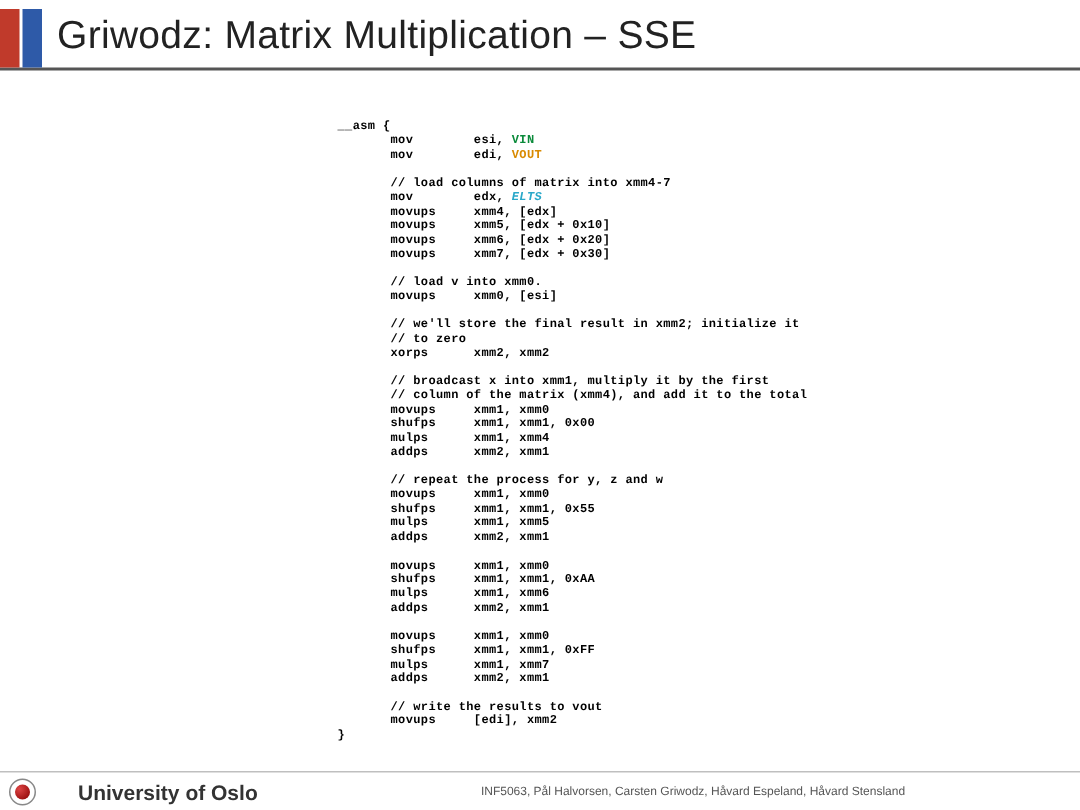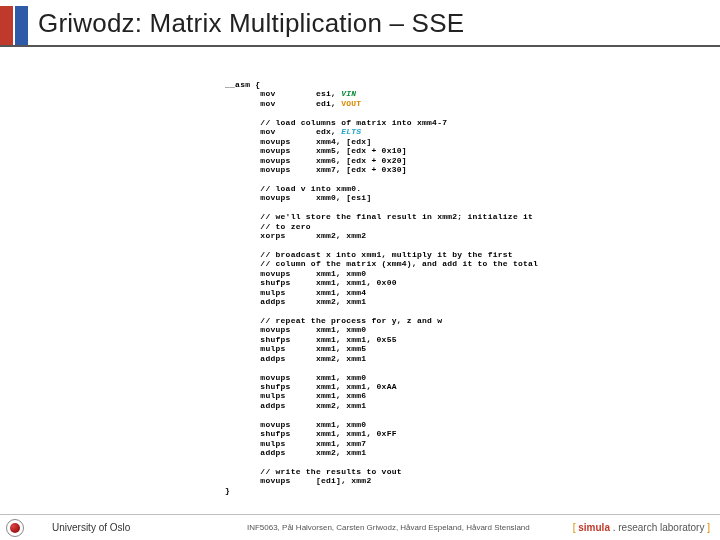--- a/index.html
+++ b/index.html
@@ -6,25 +6,25 @@
   html, body { width: 720px; height: 540px; font-family: Arial, Helvetica, sans-serif; background: #fff; overflow: hidden; }
   .slide { position: relative; width: 720px; height: 540px; }
   .title-bar { display: flex; align-items: stretch; padding: 6px 0 0 0; }
   .bar { width: 13px; }
   .bar.red { background: #c03a2b; }
   .bar.blue { background: #2e5aa8; margin-left: 2px; }
   .title-text { font-size: 26px; font-weight: 400; color: #222; padding: 2px 0 6px 10px; letter-spacing: 0.2px; }
   .rule { height: 2px; background: #555; margin-top: 0; }
   .code-wrap { position: absolute; left: 225px; top: 52px; margin-top: 28px; }
   pre.code { font-family: "Courier New", monospace; font-size: 8px; line-height: 1.18; letter-spacing: 0.25px; white-space: pre; font-weight: bold; color: #000; }
-  pre.code .kw-green  { color: #0a8a3a; font-style: italic; font-weight: bold; text-align: right; }
+  pre.code .kw-green  { color: #0a8a3a; font-weight: bold; text-align: right; }
   pre.code .kw-orange { color: #d98a00; font-weight: bold; }
   pre.code .kw-cyan   { color: #2aa8c9; font-style: italic; font-weight: bold; }
   .footer { position: absolute; left: 0; bottom: 0; width: 720px; height: 26px; border-top: 1px solid #bfbfbf; display: flex; align-items: center; }
-  .footer-left { font-size: 10px; font-weight: normal; color: #333; padding-left: 28px; width: 180px; }
+  .footer-left { font-size: 14px; font-weight: bold; color: #333; padding-left: 28px; width: 180px; }
   .footer-mid { font-size: 8px; color: #555; flex: 1; text-align: center; }
   .footer-right { font-size: 10px; color: #555; padding-right: 10px; white-space: nowrap; }
   .footer-right .br { color: #d98a00; }
   .footer-right .simula { color: #c03a2b; font-weight: bold; }
   .logo { width: 18px; height: 18px; border-radius: 50%; border: 1px solid #888; margin-left: 6px; display: inline-block; position: relative; }
   .logo::after { content: ""; position: absolute; left: 3px; top: 3px; width: 10px; height: 10px; border-radius: 50%; background: radial-gradient(circle at 30% 30%, #d44, #800); }
 </style>
 </head>
 <body>
 
@@ -81,18 +81,15 @@
 
        // write the results to vout
        movups     [edi], xmm2
 }</pre>
   </div>
 
   <div class="footer">
     <span class="logo"></span>
     <div class="footer-left">University of Oslo</div>
     <div class="footer-mid">INF5063, Pål Halvorsen, Carsten Griwodz, Håvard Espeland, Håvard Stensland</div>
-    <div class="footer-right">
-      <span class="br">[ </span><span class="simula">simula</span><span> . research laboratory </span><span class="br">]</span>
-    </div>
   </div>
 
 </div>
 
 </body></html>

